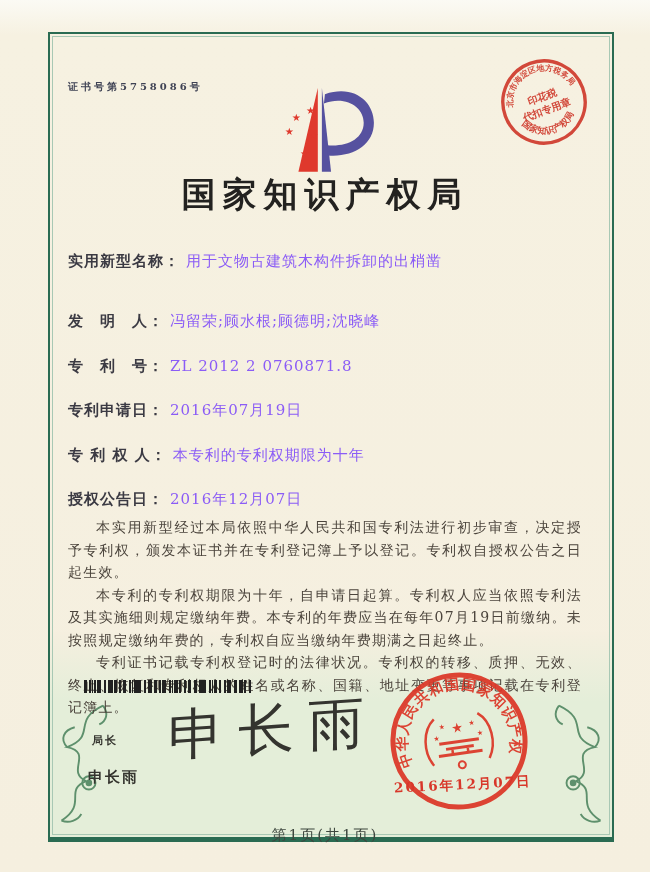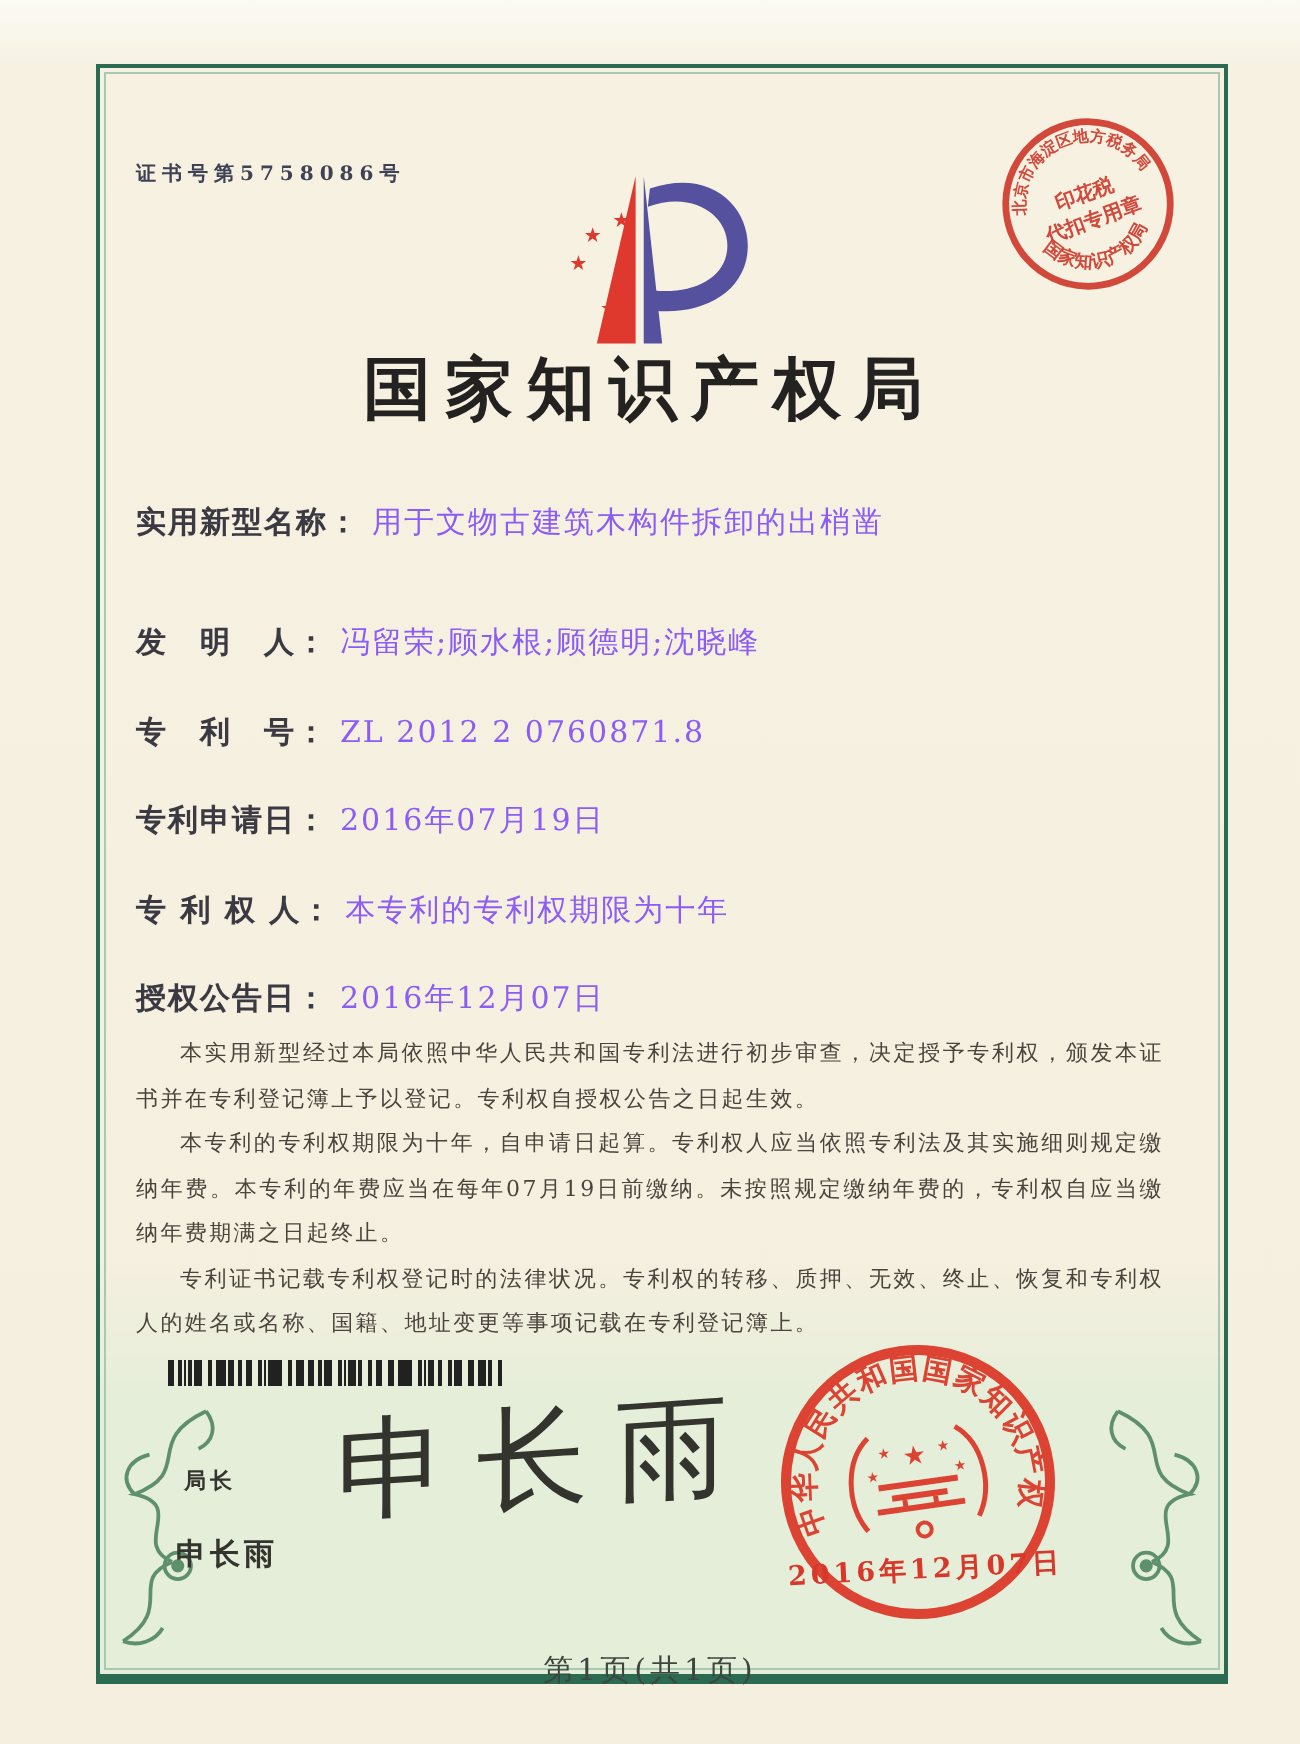--- a/index.html
+++ b/index.html
@@ -47,21 +47,21 @@
   }
   
   .field{left:68px;font-size:15px;letter-spacing:1px;white-space:nowrap;}
   .field .lab{font-weight:600;color:#3b3a43;text-align:right;}
   .field .val{font-weight:normal;color:#8b5cf6;margin-left:6px;}
   .f0{top:252px;} .f1{top:312px;} .f2{top:357px;}
   .f3{top:401px;} .f4{top:446px;} .f5{top:490px;}
   
   .body-text{
     left:68px;width:514px;top:516px;
-    font-size:11px;line-height:22.5px;letter-spacing:1.2px;
+    font-size:14px;line-height:22.5px;letter-spacing:1.2px;
     color:#4b443c;text-align:justify;
   }
   .body-text p{margin:0;text-indent:2em;}
   
   .barcode{
     left:84px;top:680px;width:168px;height:13px;
     background:
       repeating-linear-gradient(90deg,#212121 0 2px,rgba(0,0,0,0) 2px 5px),
       repeating-linear-gradient(90deg,#212121 0 1px,rgba(0,0,0,0) 1px 8px),
       repeating-linear-gradient(90deg,#212121 0 3px,rgba(0,0,0,0) 3px 13px);

